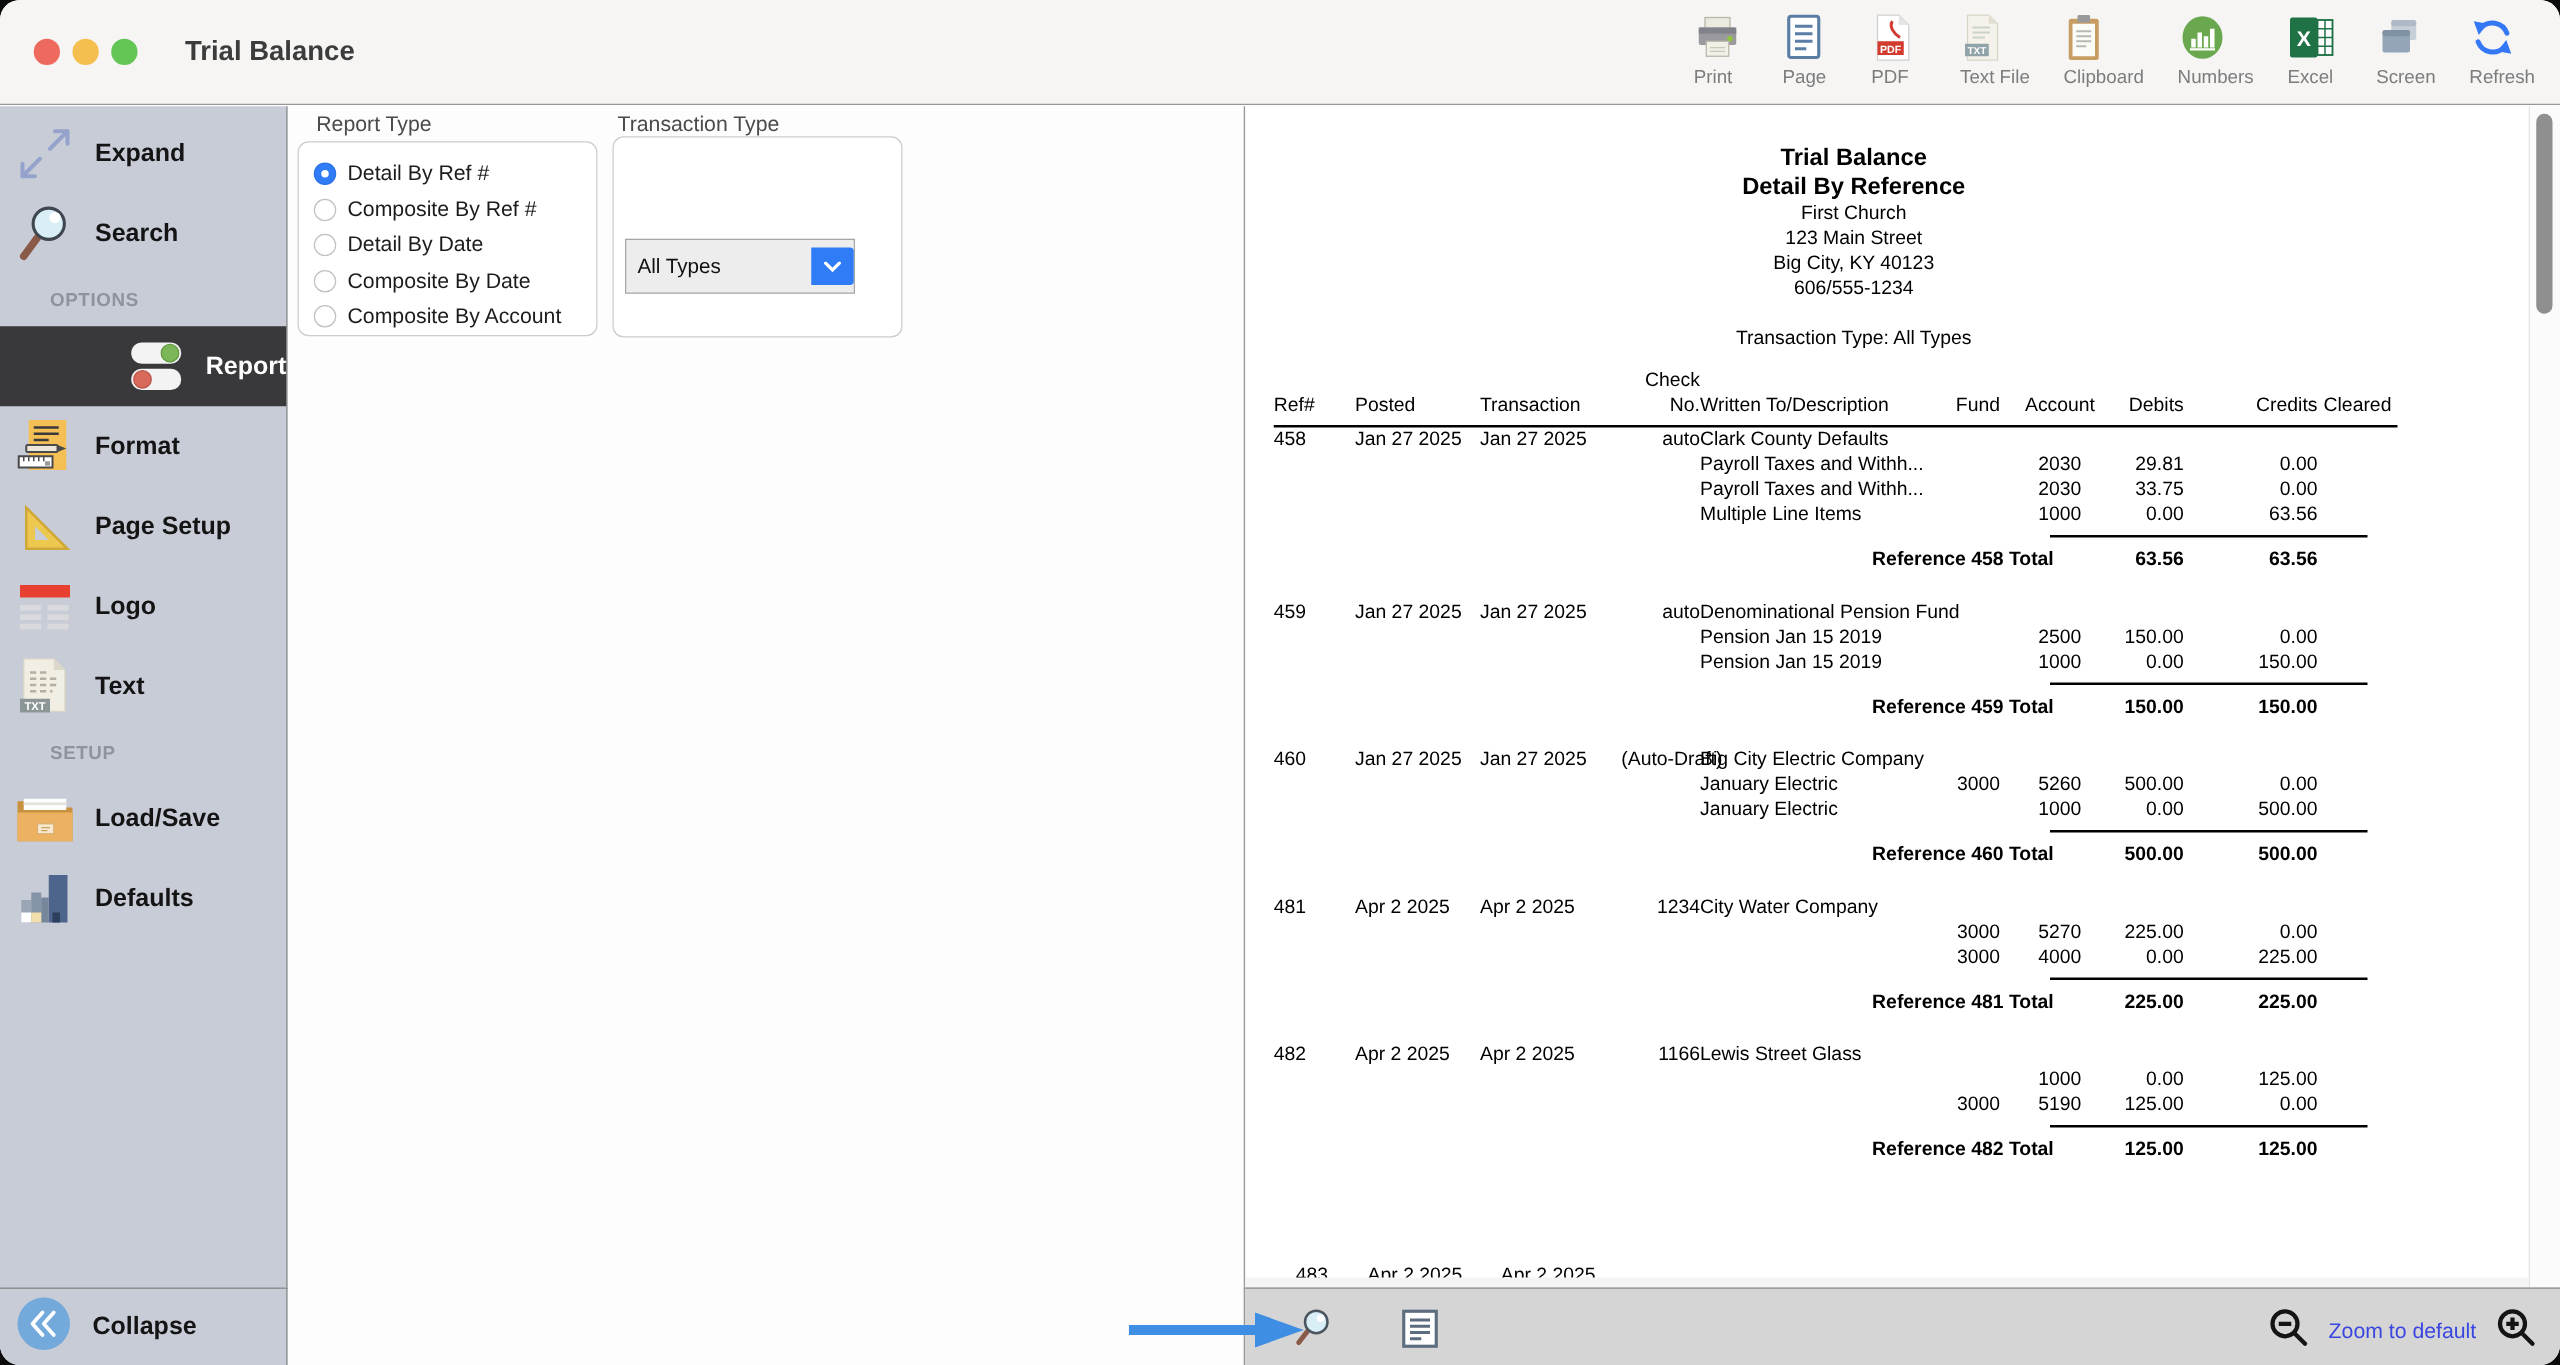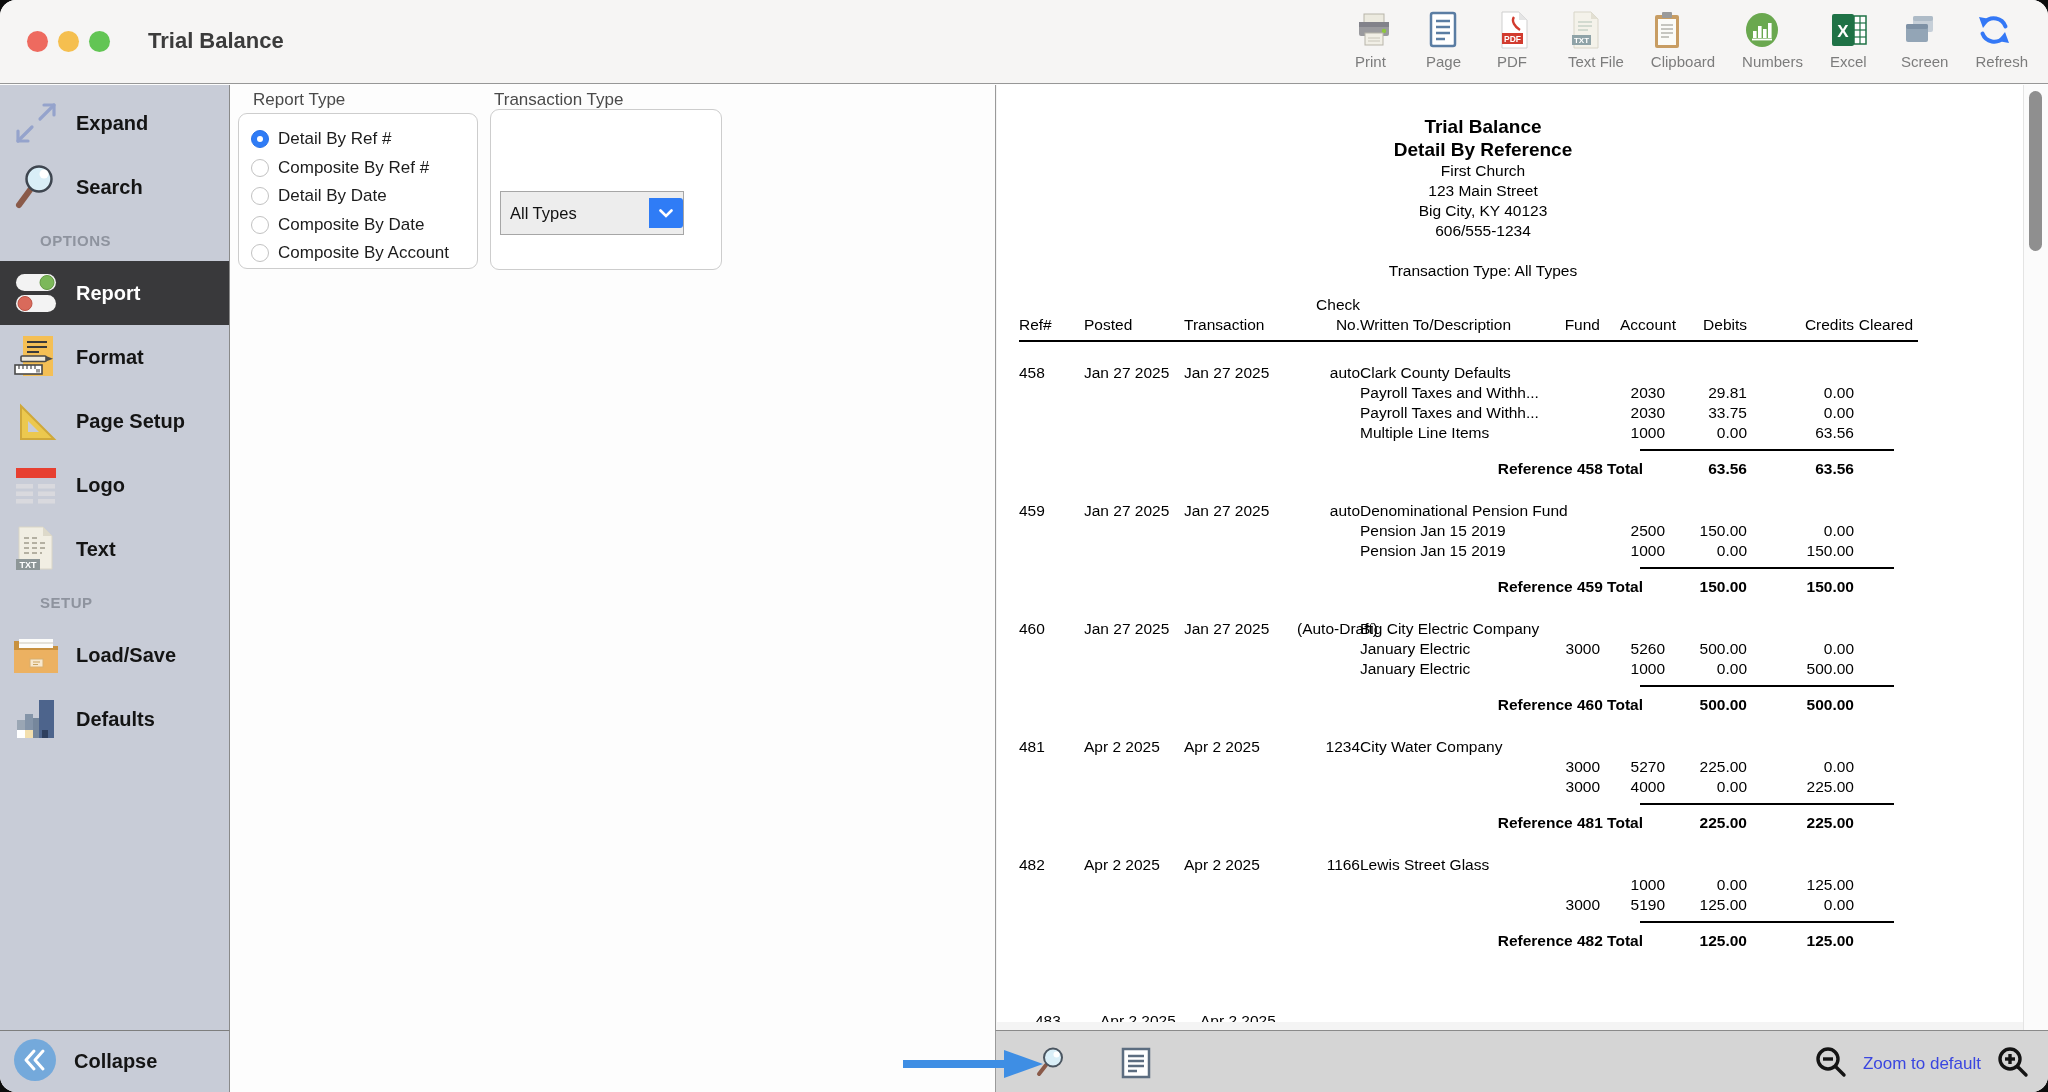--- a/index.html
+++ b/index.html
@@ -19,21 +19,21 @@
   .tb-item{display:flex;flex-direction:column;align-items:flex-start;gap:3px;min-width:44px;cursor:default;}
   .tb-item .ticon{height:42px;display:flex;align-items:center;justify-content:center;}
   .tb-label{font-size:15px;color:#7c7c7c;line-height:16px;white-space:nowrap;}
 
   
   .sidebar{position:absolute;left:0;top:85px;width:230px;height:945px;background:#c8ccd7;
            border-right:1px solid #8a8a8a;box-sizing:border-box;padding-top:6px;}
   .sb-item{display:flex;align-items:center;height:64px;padding-left:8px;gap:12px;cursor:default;}
   .sb-item .sicon{width:56px;height:56px;display:flex;align-items:center;justify-content:center;flex:0 0 56px;}
   .sb-label{font-size:20px;font-weight:bold;color:#141414;}
-  .sb-item.selected{background:#39393b;}
+  .sb-item.selected{background:#39393b;justify-content:flex-end;}
   .sb-item.selected .sb-label{color:#ffffff;}
   .sb-section{height:42px;display:flex;align-items:center;padding-left:40px;font-size:15px;
               font-weight:bold;color:#8e939e;letter-spacing:.5px;}
   .collapsebar{position:absolute;left:0;top:1030px;width:230px;height:62px;background:#c8ccd7;
                border-top:1px solid #7e7e7e;border-right:1px solid #8a8a8a;box-sizing:border-box;
                display:flex;align-items:center;gap:16px;padding-left:12px;cursor:default;}
 
   
   .controls{position:absolute;left:231px;top:85px;width:764px;height:945px;background:#fdfdfd;}
   .group-label{position:absolute;font-size:17px;color:#4a4a4a;}
@@ -72,26 +72,26 @@
   .hrow{line-height:20px;}
   .c-check{grid-column:4;text-align:right;white-space:nowrap;}
   .c-desc{grid-column:5;}
   .c-fund{grid-column:6;text-align:right;}
   .c-acct{grid-column:7;text-align:right;padding-left:20px;}
   .c-deb{grid-column:8;text-align:right;}
   .c-cred{grid-column:9;text-align:right;}
   .c-clr{grid-column:10;text-align:center;}
   .payee{grid-column:5/11;white-space:nowrap;}
   .head-rule{width:899px;border-top:2.5px solid #000;margin-top:5px;}
-  .blocks{margin-top:21px;}
+  .blocks{}
   .rule-cell{grid-column:7/10;border-top:2px solid #000;height:8px;margin:6px -40px 0 40px;}
   .tlabel{grid-column:5/8;text-align:right;font-weight:bold;padding-right:22px;}
   .tnum{font-weight:bold;}
   .total-row{margin-bottom:22px;}
-  .partial{position:absolute;left:38px;bottom:-9px;width:899px;}
+  .partial{position:absolute;left:20px;bottom:-9px;width:899px;text-align:center;}
 
   
   .bottombar{position:absolute;left:995px;top:1030px;width:1053px;height:62px;background:#d5d5d5;
              border-top:1px solid #8a8a8a;border-left:1px solid #9a9a9a;box-sizing:border-box;}
   .bb-icon{position:absolute;top:14px;cursor:default;}
   .bb-mag{left:38px;}
   .bb-doc{left:125px;top:16px;}
   .bb-right{position:absolute;right:18px;top:14px;display:flex;align-items:center;gap:15px;}
   .zoom-link{font-size:17px;color:#3a46e0;white-space:nowrap;cursor:default;}
   .arrow-annotation{position:absolute;left:903px;top:1046px;}

